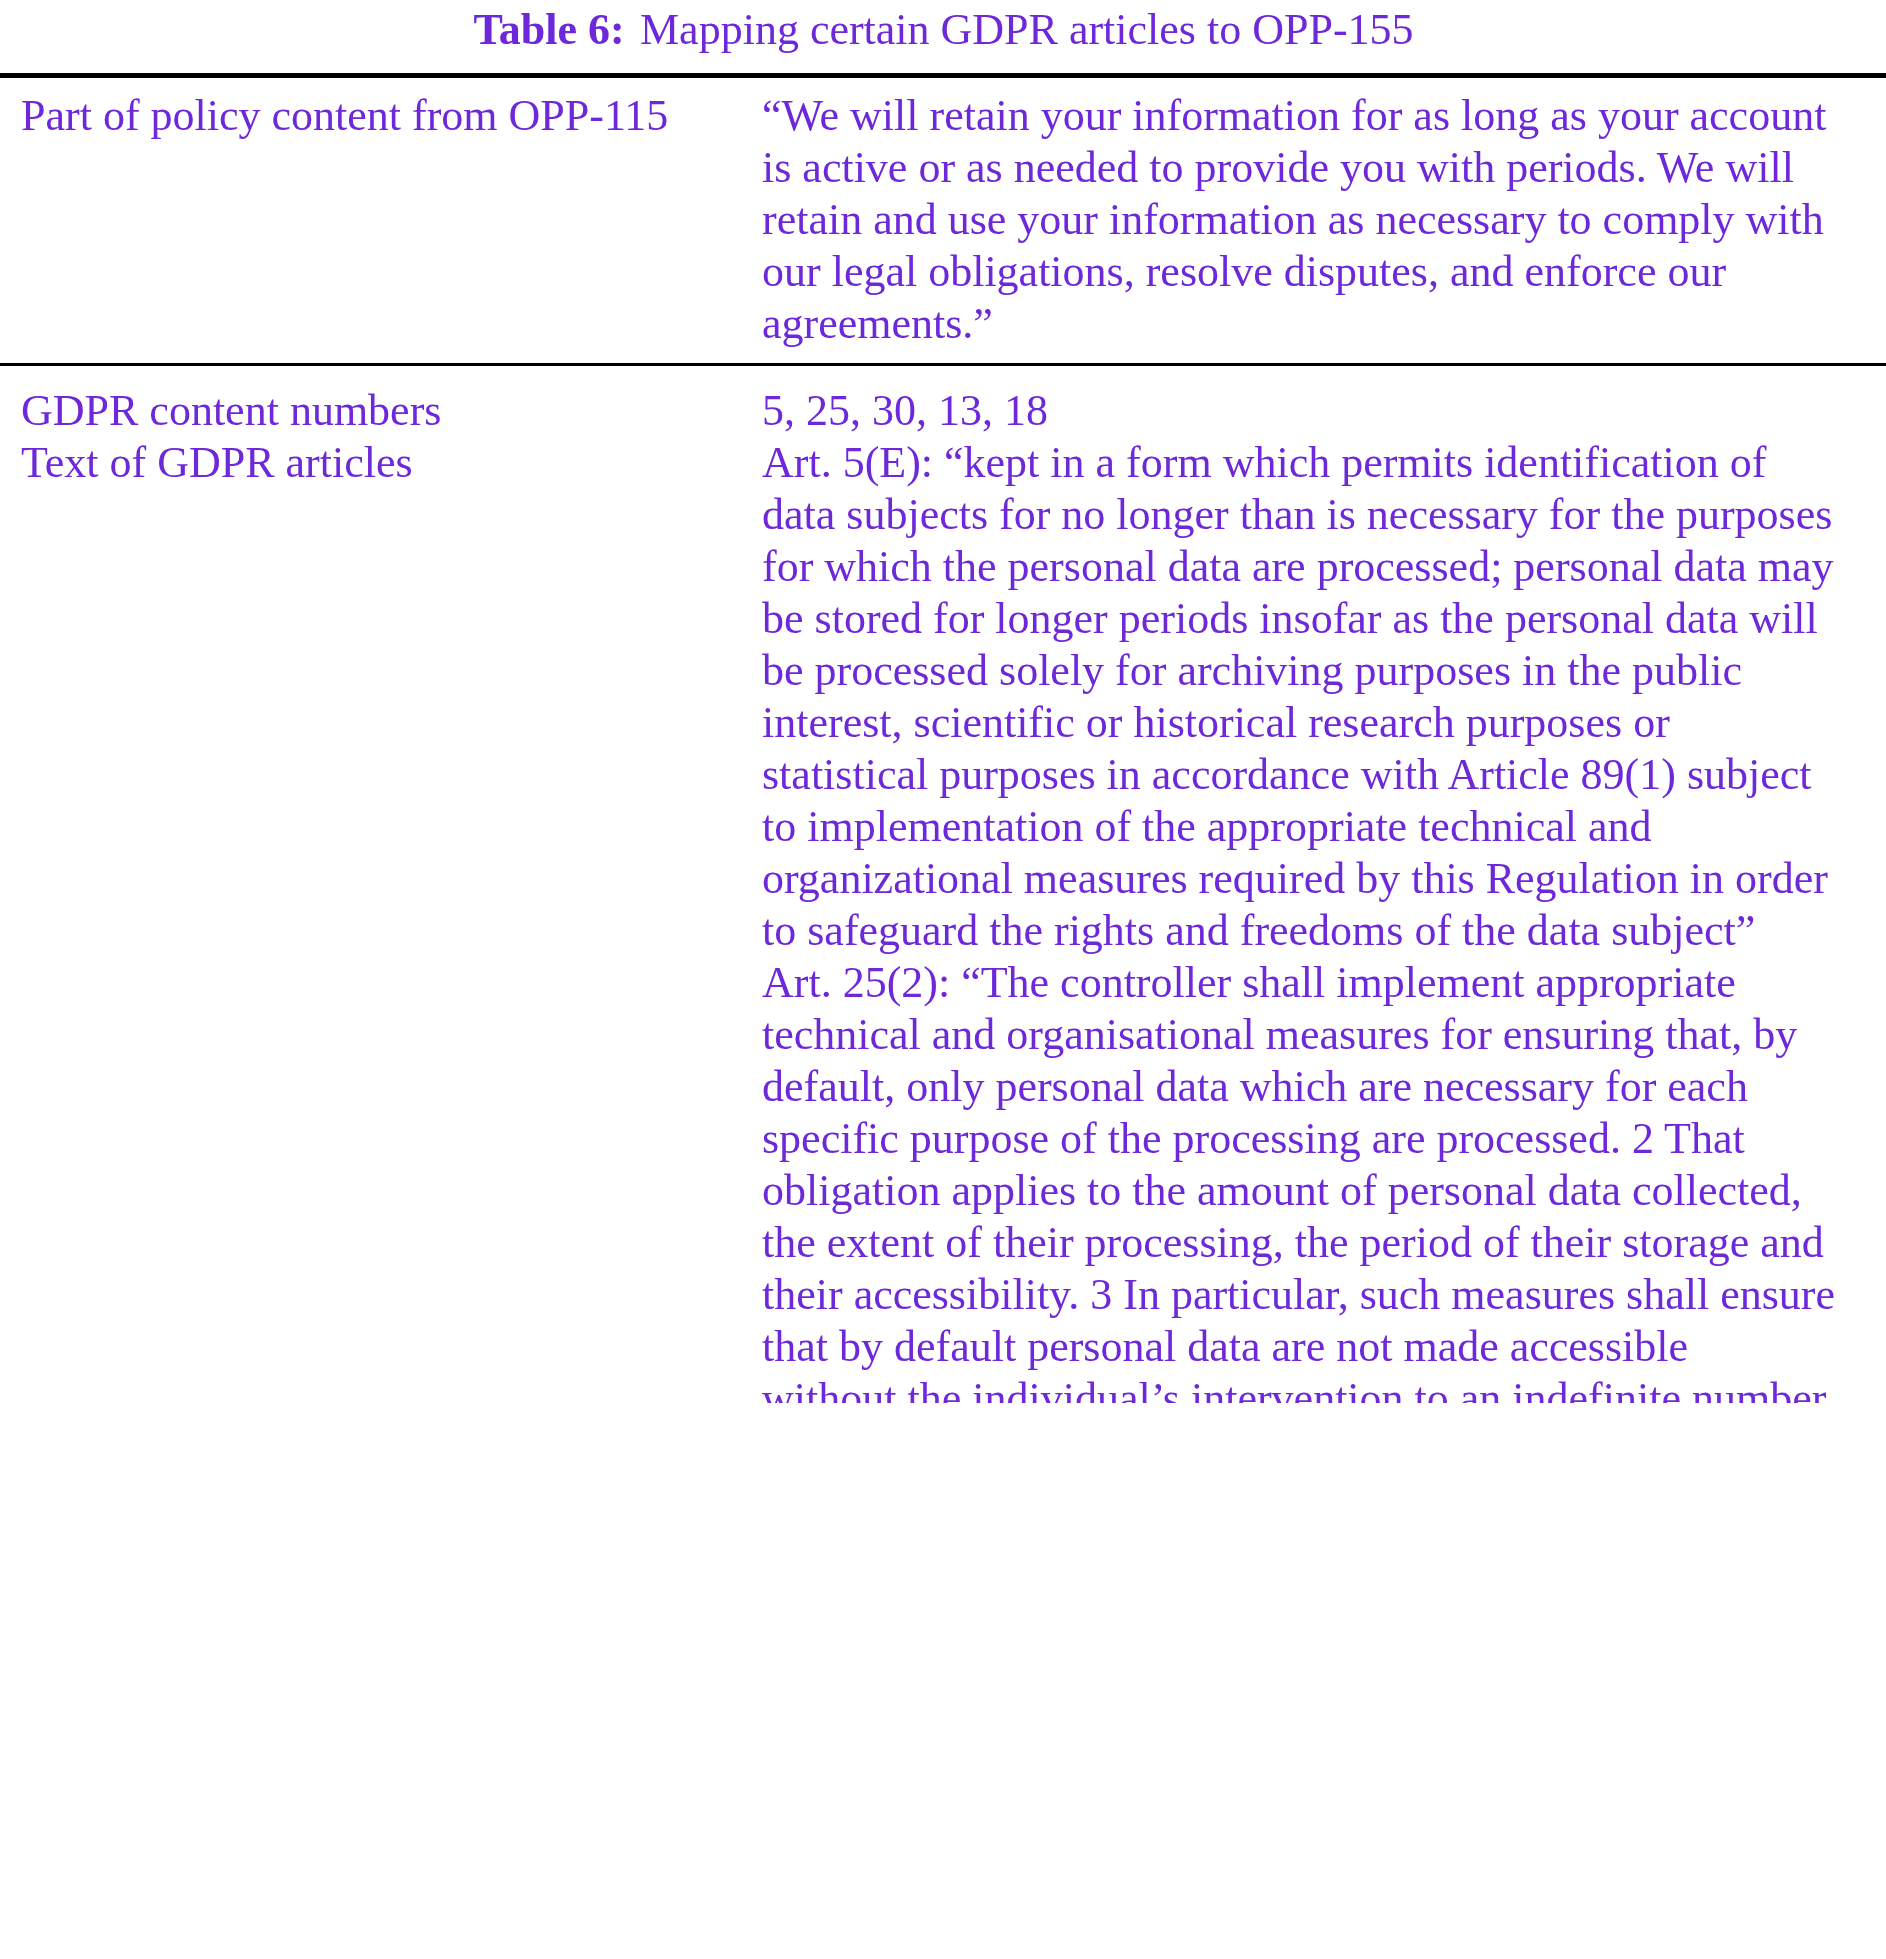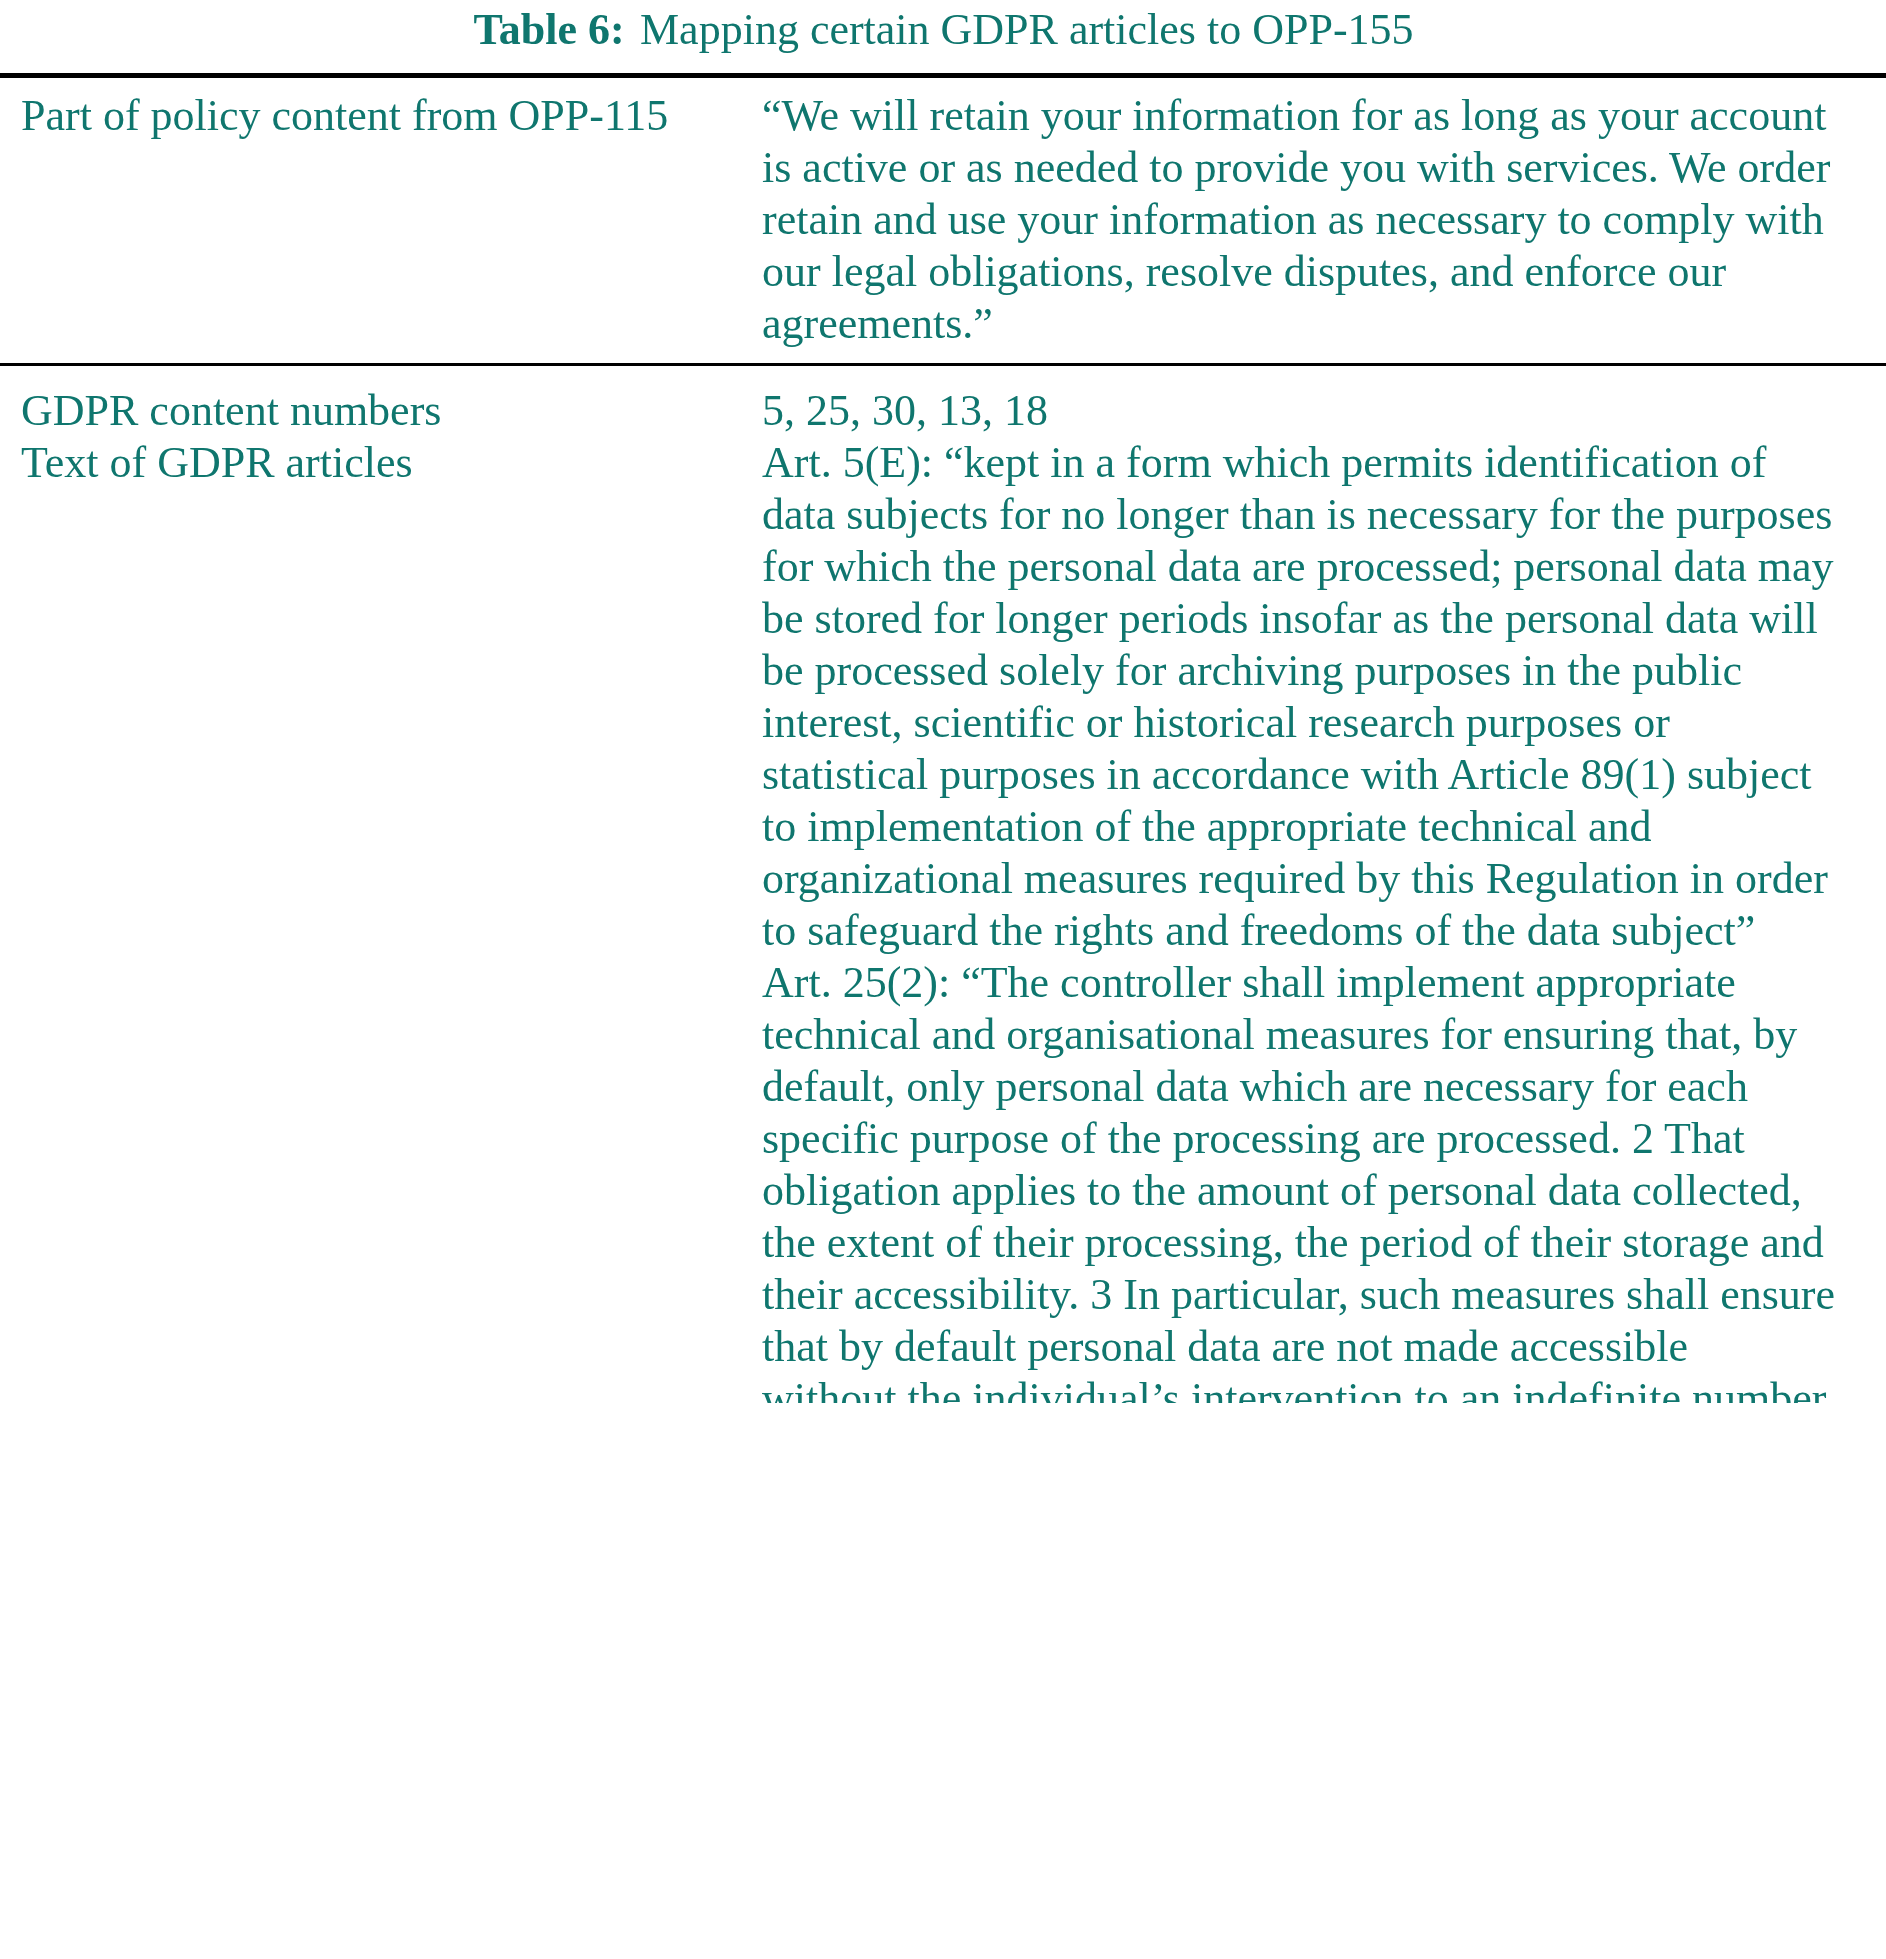--- a/index.html
+++ b/index.html
@@ -5,21 +5,21 @@
   html, body {
     margin: 0;
     padding: 0;
     background: #ffffff;
   }
   .page {
     position: relative;
     width: 1887px;
     height: 1403px;
     background: #ffffff;
-    color: #0f766e;
+    color: #6d28d9;
     font-family: "Liberation Serif", "DejaVu Serif", serif;
     font-size: 44px;
     line-height: 52px;
     overflow: hidden;
   }
   .table-title {
     margin-top: 3.9px;
     text-align: center;
     white-space: nowrap;
   }
@@ -63,21 +63,21 @@
   <div class="table-title">
     <span class="title-label">Table 6:</span><span>Mapping certain GDPR articles to OPP-155</span>
   </div>
 
   <div class="rule rule-thick toprule"></div>
 
   <div class="section-a">
     <div class="trow">
       <div class="cell-label">Part of policy content from OPP-115</div>
       <div class="cell-value">“We will retain your information for as long as your account
-is active or as needed to provide you with services. We order
+is active or as needed to provide you with periods. We will
 retain and use your information as necessary to comply with
 our legal obligations, resolve disputes, and enforce our
 agreements.”</div>
     </div>
   </div>
 
   <div class="rule rule-thin"></div>
 
   <div class="section-b">
     <div class="trow">

